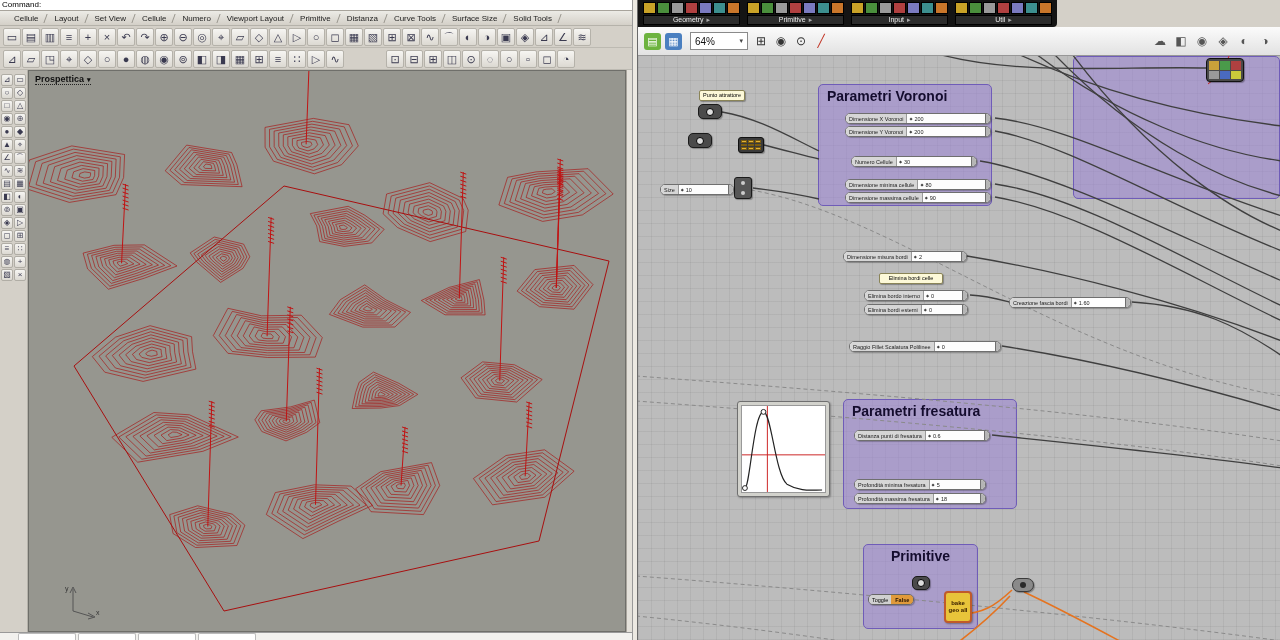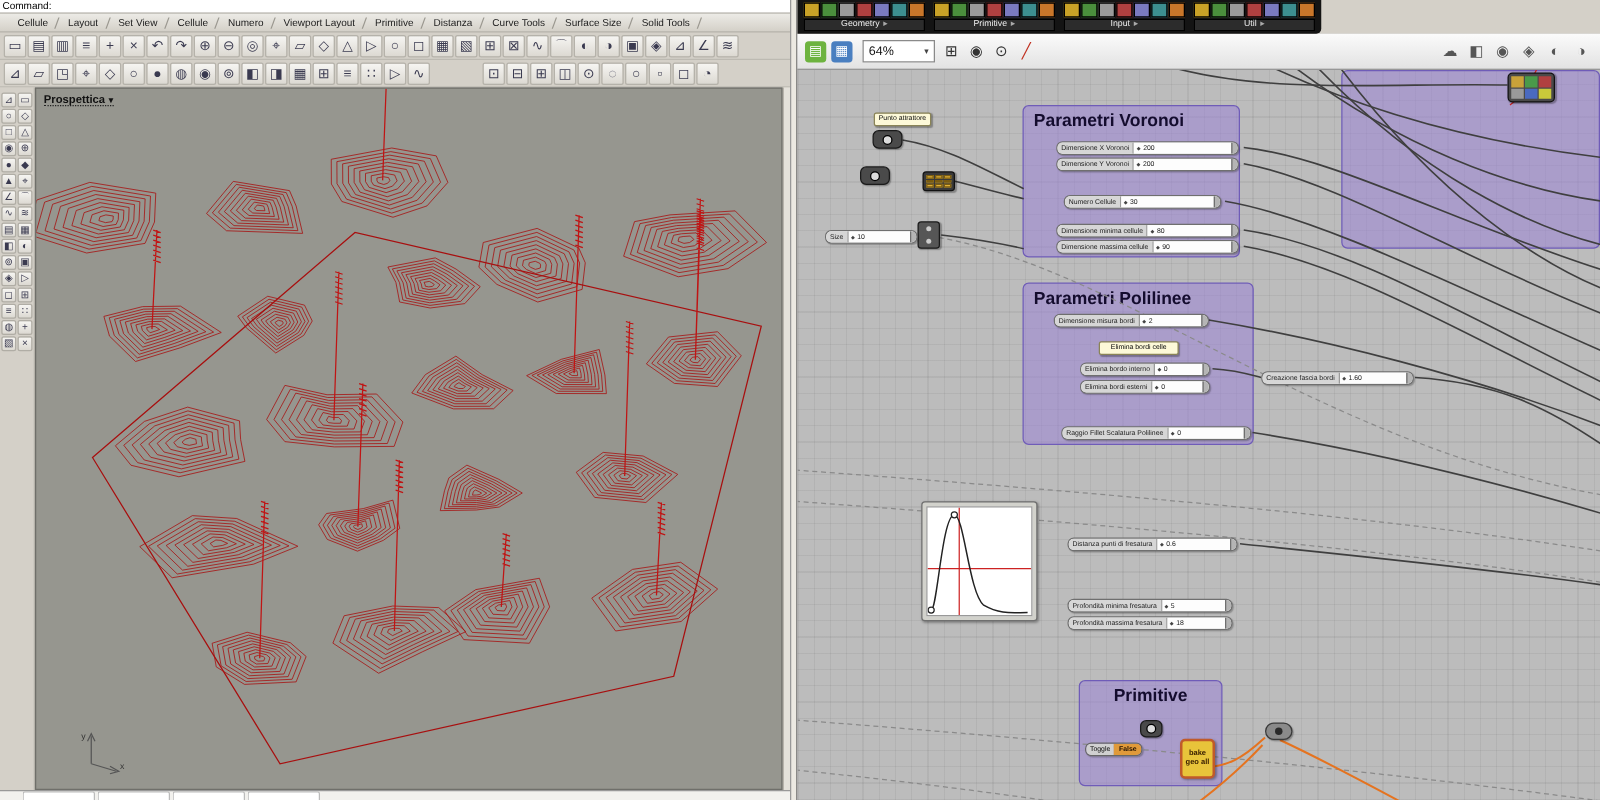--- a/index.html
+++ b/index.html
@@ -309,22 +309,22 @@
           <span class="gmi">◑</span>
         </span>
     </div>
 
     <div class="canvas" id="canvas">
 
       <div class="ggroup" style="left:435px;top:0;width:207px;height:143px"></div>
       <div class="ggroup" style="left:180px;top:28px;width:174px;height:122px">
         <div class="gtitle">Parametri Voronoi</div>
       </div>
-      <div class="ggroup" style="left:180px;top:170px;width:185px;height:130px">
-        <div class="gtitle">Parametri Polilinee</div>
+      <div class="ggroup" style="left:205px;top:343px;width:174px;height:110px">
+        <div class="gtitle">Parametri fresatura</div>
       </div>
       <div class="ggroup" style="left:225px;top:488px;width:115px;height:85px">
         <div class="gtitle center">Primitive</div>
       </div>
 
       <svg class="wires" width="642" height="584">
         <g stroke="#3f3f3f" stroke-width="1.3" fill="none">
           <path d="M380,-2 C470,40 560,60 644,70"></path>
           <path d="M398,-2 C480,60 570,95 644,105"></path>
           <path d="M416,-2 C500,85 585,125 644,140"></path>

